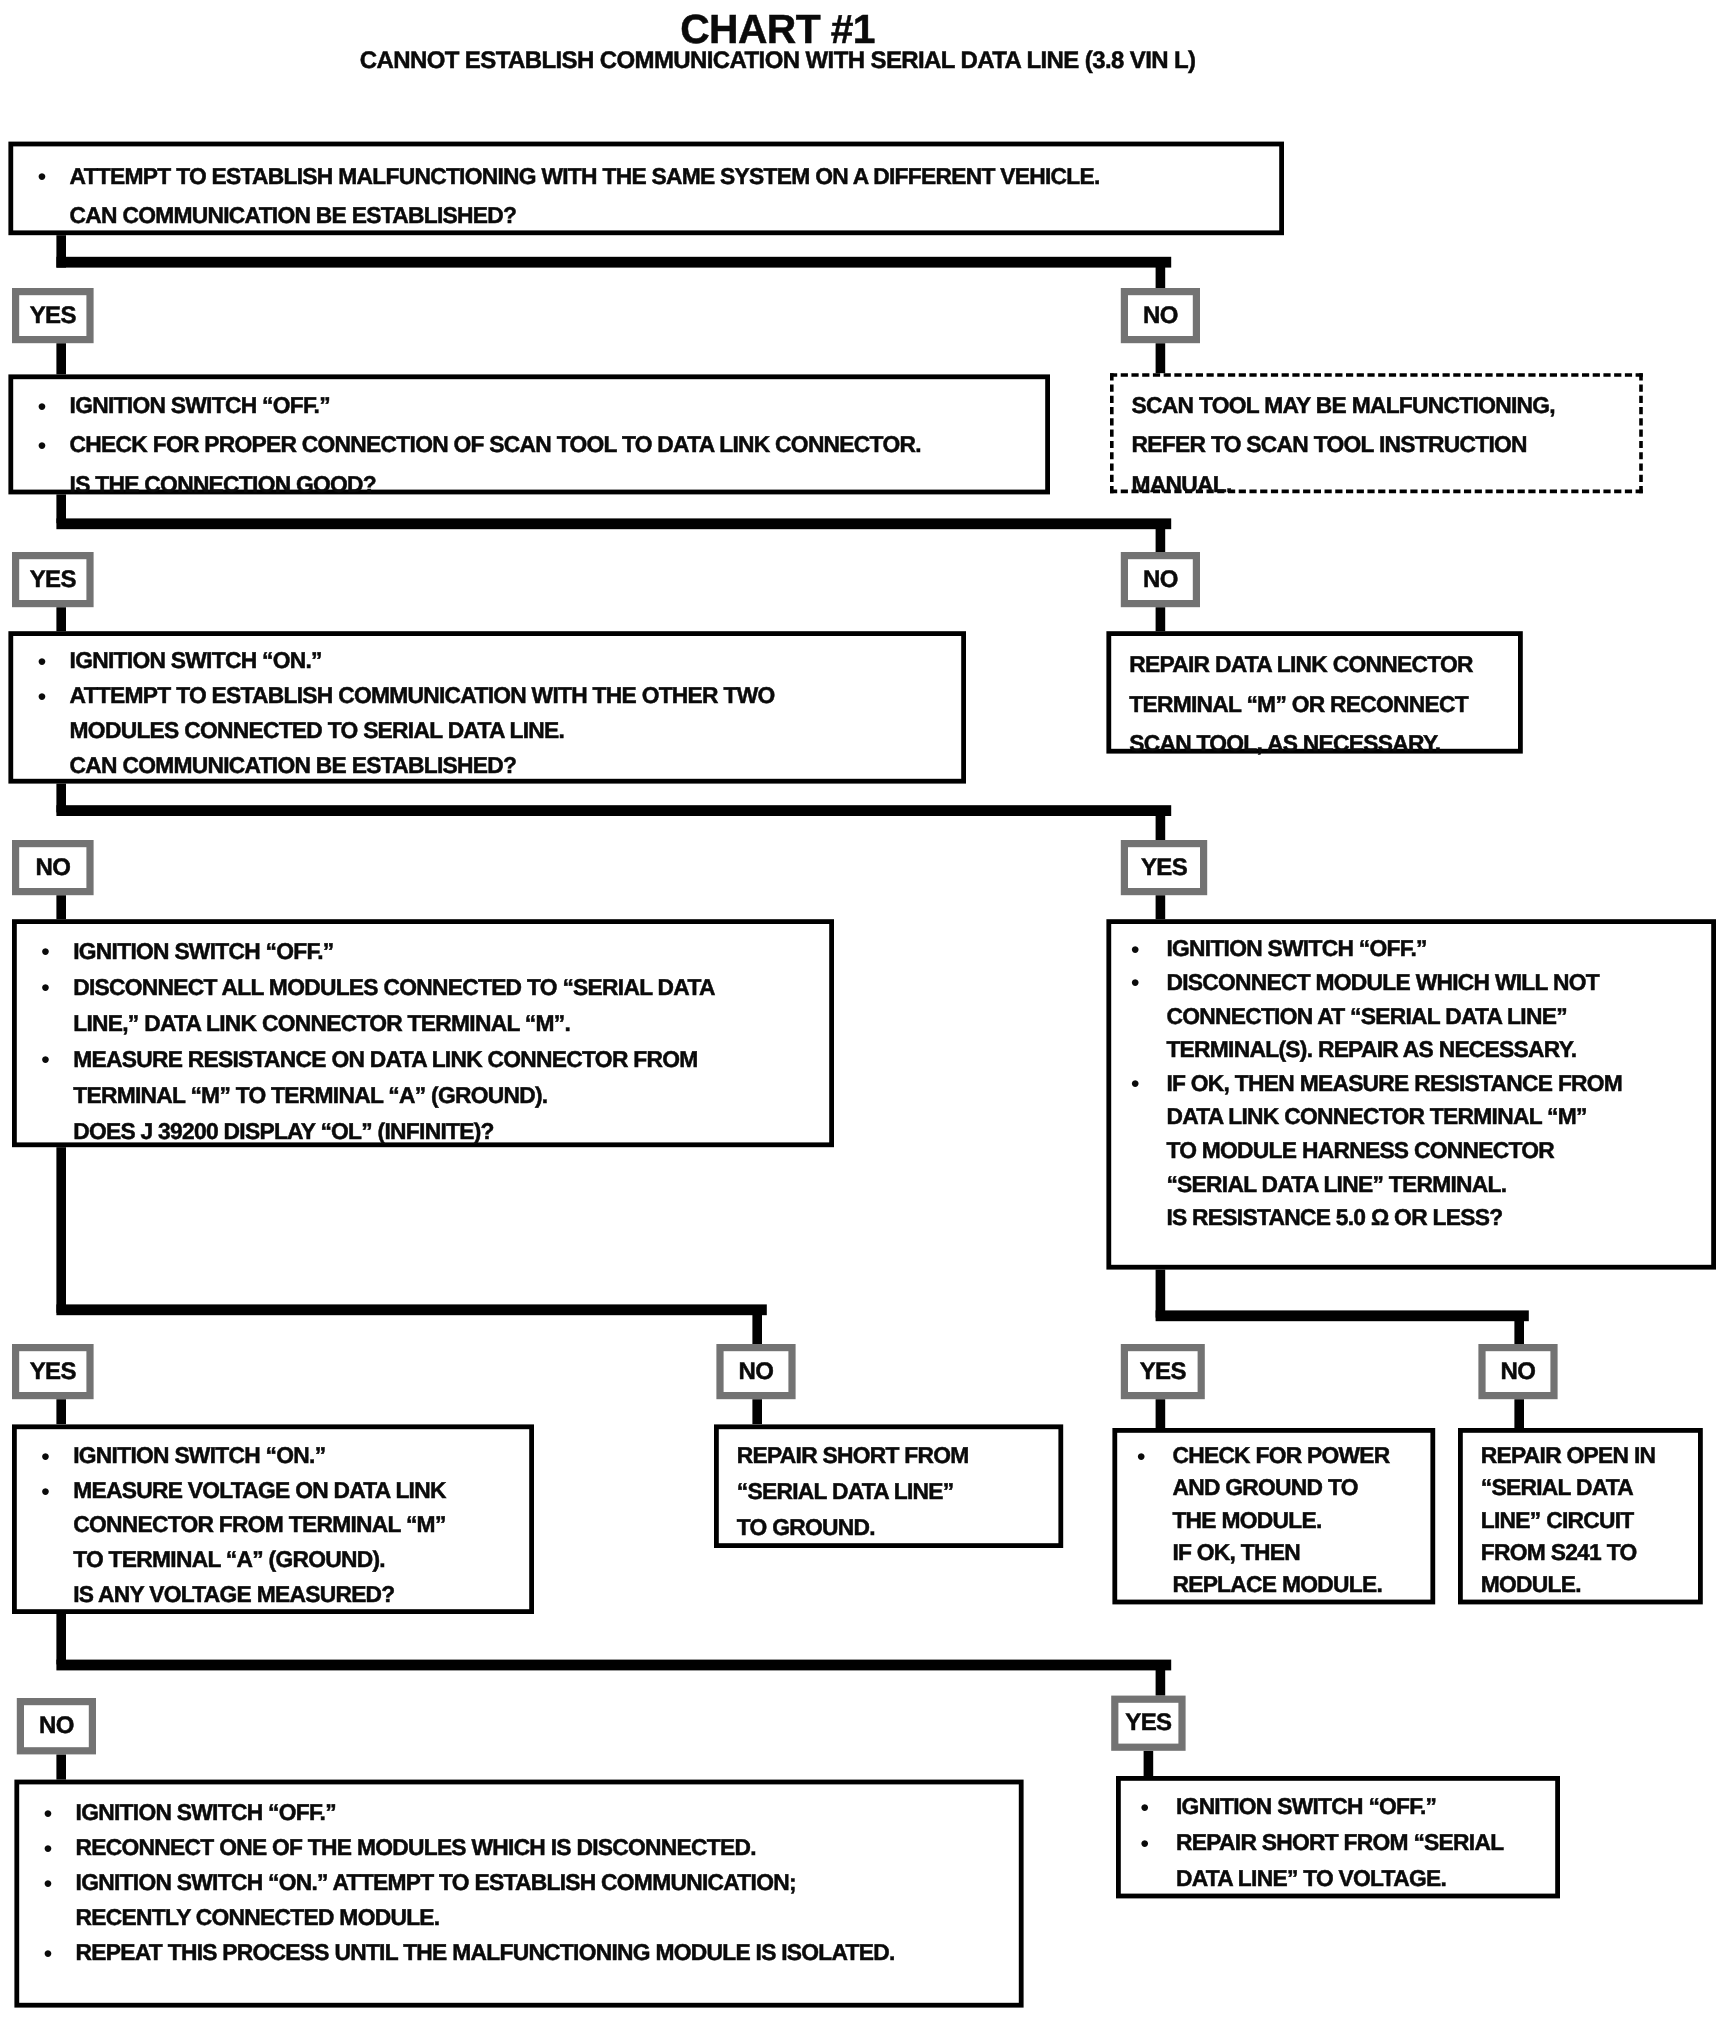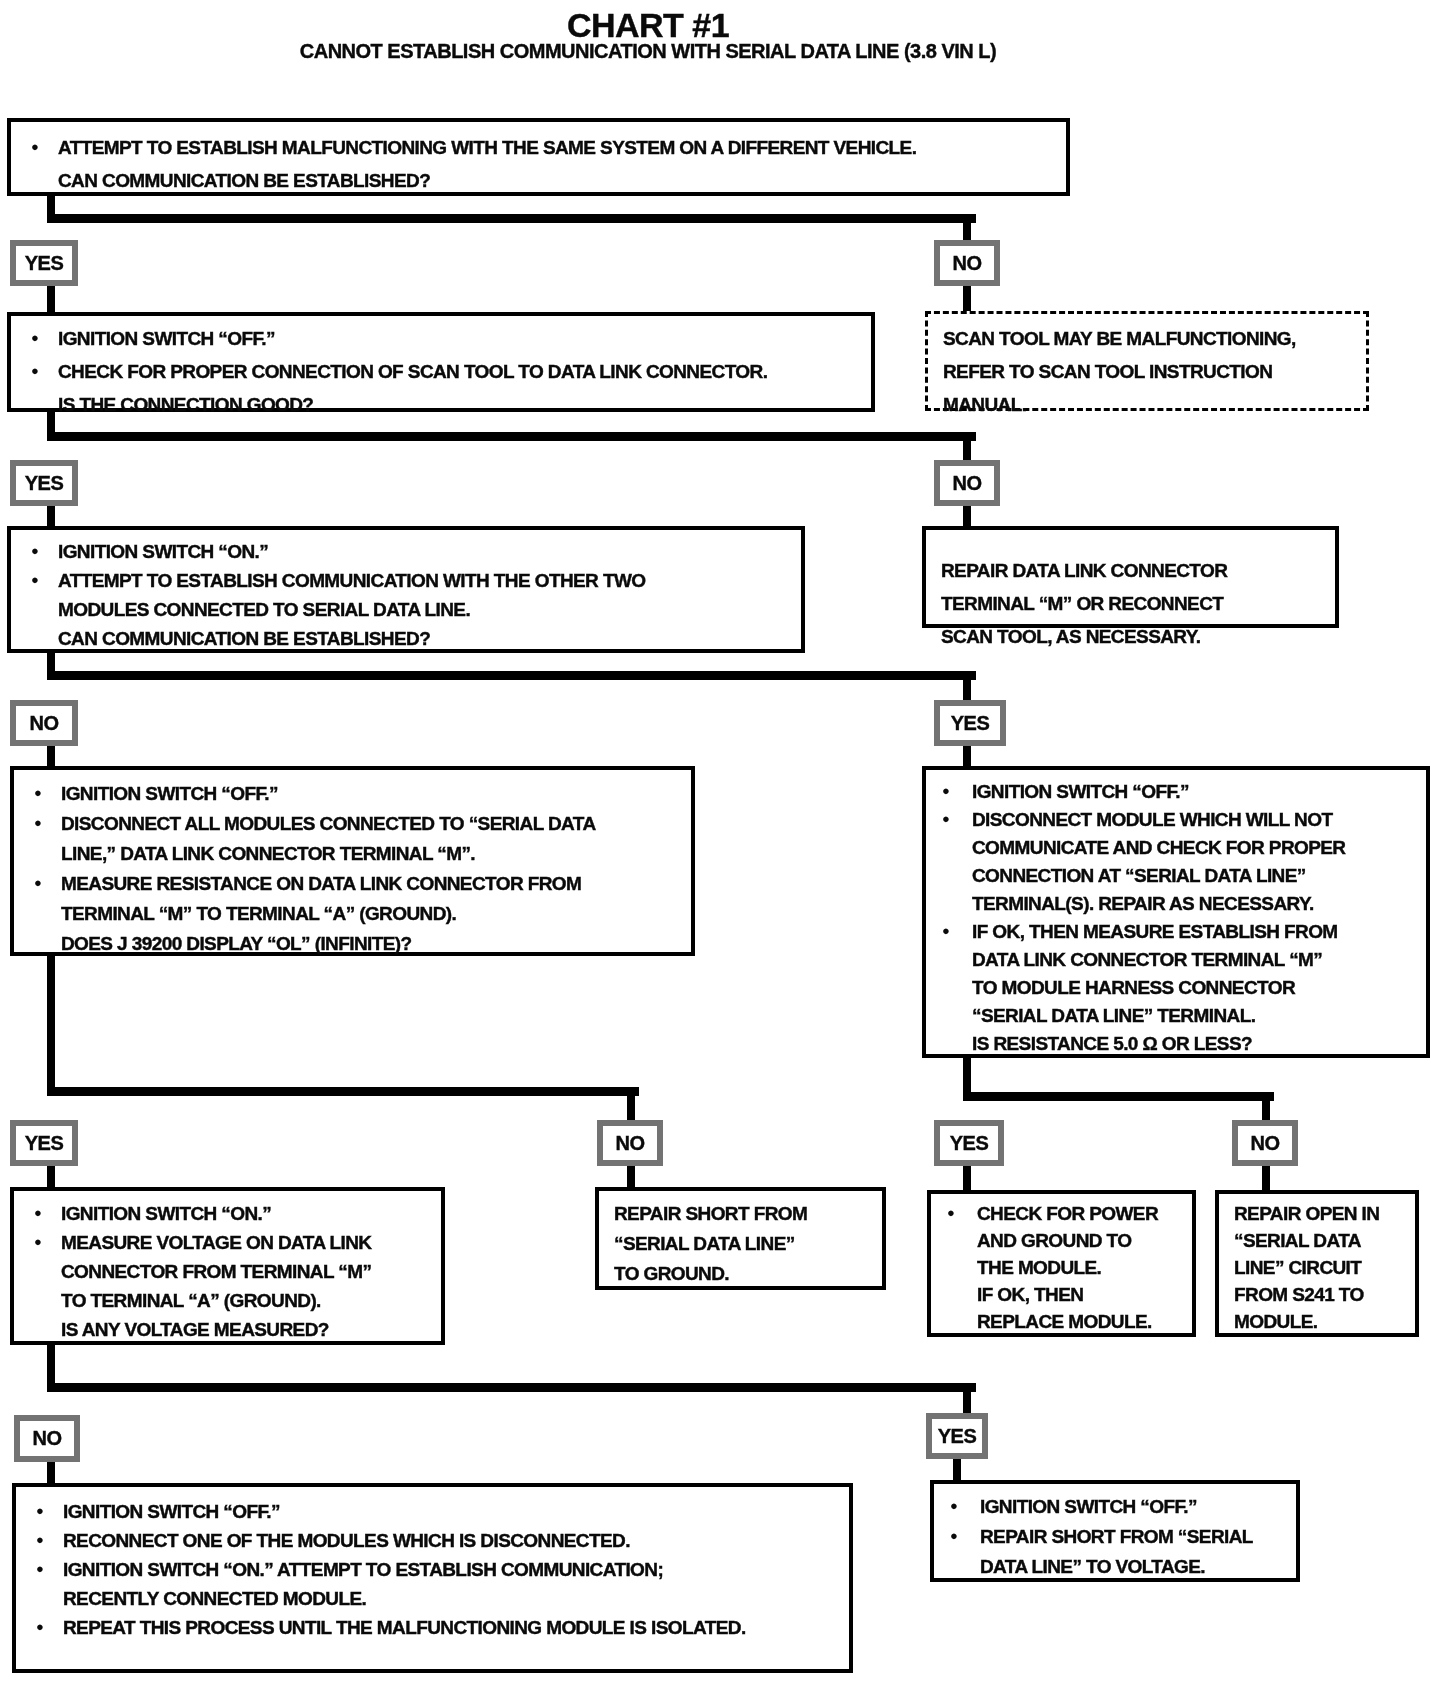--- a/index.html
+++ b/index.html
@@ -98,42 +98,41 @@
     <div class="ln"><span>MANUAL.</span></div>
   </div>
 
   <div class="node" style="left:7px;top:526px;width:798px;height:127px;padding-top:7px;--lh:29px">
     <div class="ln"><span class="dot">●</span><span>IGNITION SWITCH “ON.”</span></div>
     <div class="ln"><span class="dot">●</span><span>ATTEMPT TO ESTABLISH COMMUNICATION WITH THE OTHER TWO</span></div>
     <div class="ln"><span>MODULES CONNECTED TO SERIAL DATA LINE.</span></div>
     <div class="ln"><span>CAN COMMUNICATION BE ESTABLISHED?</span></div>
   </div>
 
-  <div class="node plain" style="left:922px;top:526px;width:417px;height:102px;padding-top:24px;--lh:33px">
+  <div class="node plain" style="left:922px;top:526px;width:347px;height:102px;padding-top:8px;--lh:33px">
     <div class="ln"><span>REPAIR DATA LINK CONNECTOR</span></div>
     <div class="ln"><span>TERMINAL “M” OR RECONNECT</span></div>
     <div class="ln"><span>SCAN TOOL, AS NECESSARY.</span></div>
   </div>
 
   <div class="node" style="left:10px;top:766px;width:685px;height:190px;padding-top:9px;--lh:30px">
     <div class="ln"><span class="dot">●</span><span>IGNITION SWITCH “OFF.”</span></div>
     <div class="ln"><span class="dot">●</span><span>DISCONNECT ALL MODULES CONNECTED TO “SERIAL DATA</span></div>
     <div class="ln"><span>LINE,” DATA LINK CONNECTOR TERMINAL “M”.</span></div>
     <div class="ln"><span class="dot">●</span><span>MEASURE RESISTANCE ON DATA LINK CONNECTOR FROM</span></div>
     <div class="ln"><span>TERMINAL “M” TO TERMINAL “A” (GROUND).</span></div>
     <div class="ln"><span>DOES J 39200 DISPLAY “OL” (INFINITE)?</span></div>
   </div>
 
   <div class="node tight" style="left:922px;top:766px;width:508px;height:292px;padding-top:8px;--lh:28px">
     <div class="ln"><span class="dot">●</span><span>IGNITION SWITCH “OFF.”</span></div>
     <div class="ln"><span class="dot">●</span><span>DISCONNECT MODULE WHICH WILL NOT</span></div>
-    <div class="ln"><span>COMMUNICATE AND CHECK FOR PROPER</span></div>
     <div class="ln"><span>CONNECTION AT “SERIAL DATA LINE”</span></div>
     <div class="ln"><span>TERMINAL(S).  REPAIR AS NECESSARY.</span></div>
-    <div class="ln"><span class="dot">●</span><span>IF OK, THEN MEASURE ESTABLISH FROM</span></div>
+    <div class="ln"><span class="dot">●</span><span>IF OK, THEN MEASURE RESISTANCE FROM</span></div>
     <div class="ln"><span>DATA LINK CONNECTOR TERMINAL “M”</span></div>
     <div class="ln"><span>TO MODULE HARNESS CONNECTOR</span></div>
     <div class="ln"><span>“SERIAL DATA LINE” TERMINAL.</span></div>
     <div class="ln"><span>IS RESISTANCE 5.0 Ω OR LESS?</span></div>
   </div>
 
   <div class="node" style="left:10px;top:1187px;width:435px;height:158px;padding-top:8px;--lh:29px">
     <div class="ln"><span class="dot">●</span><span>IGNITION SWITCH “ON.”</span></div>
     <div class="ln"><span class="dot">●</span><span>MEASURE VOLTAGE ON DATA LINK</span></div>
     <div class="ln"><span>CONNECTOR FROM TERMINAL “M”</span></div>

